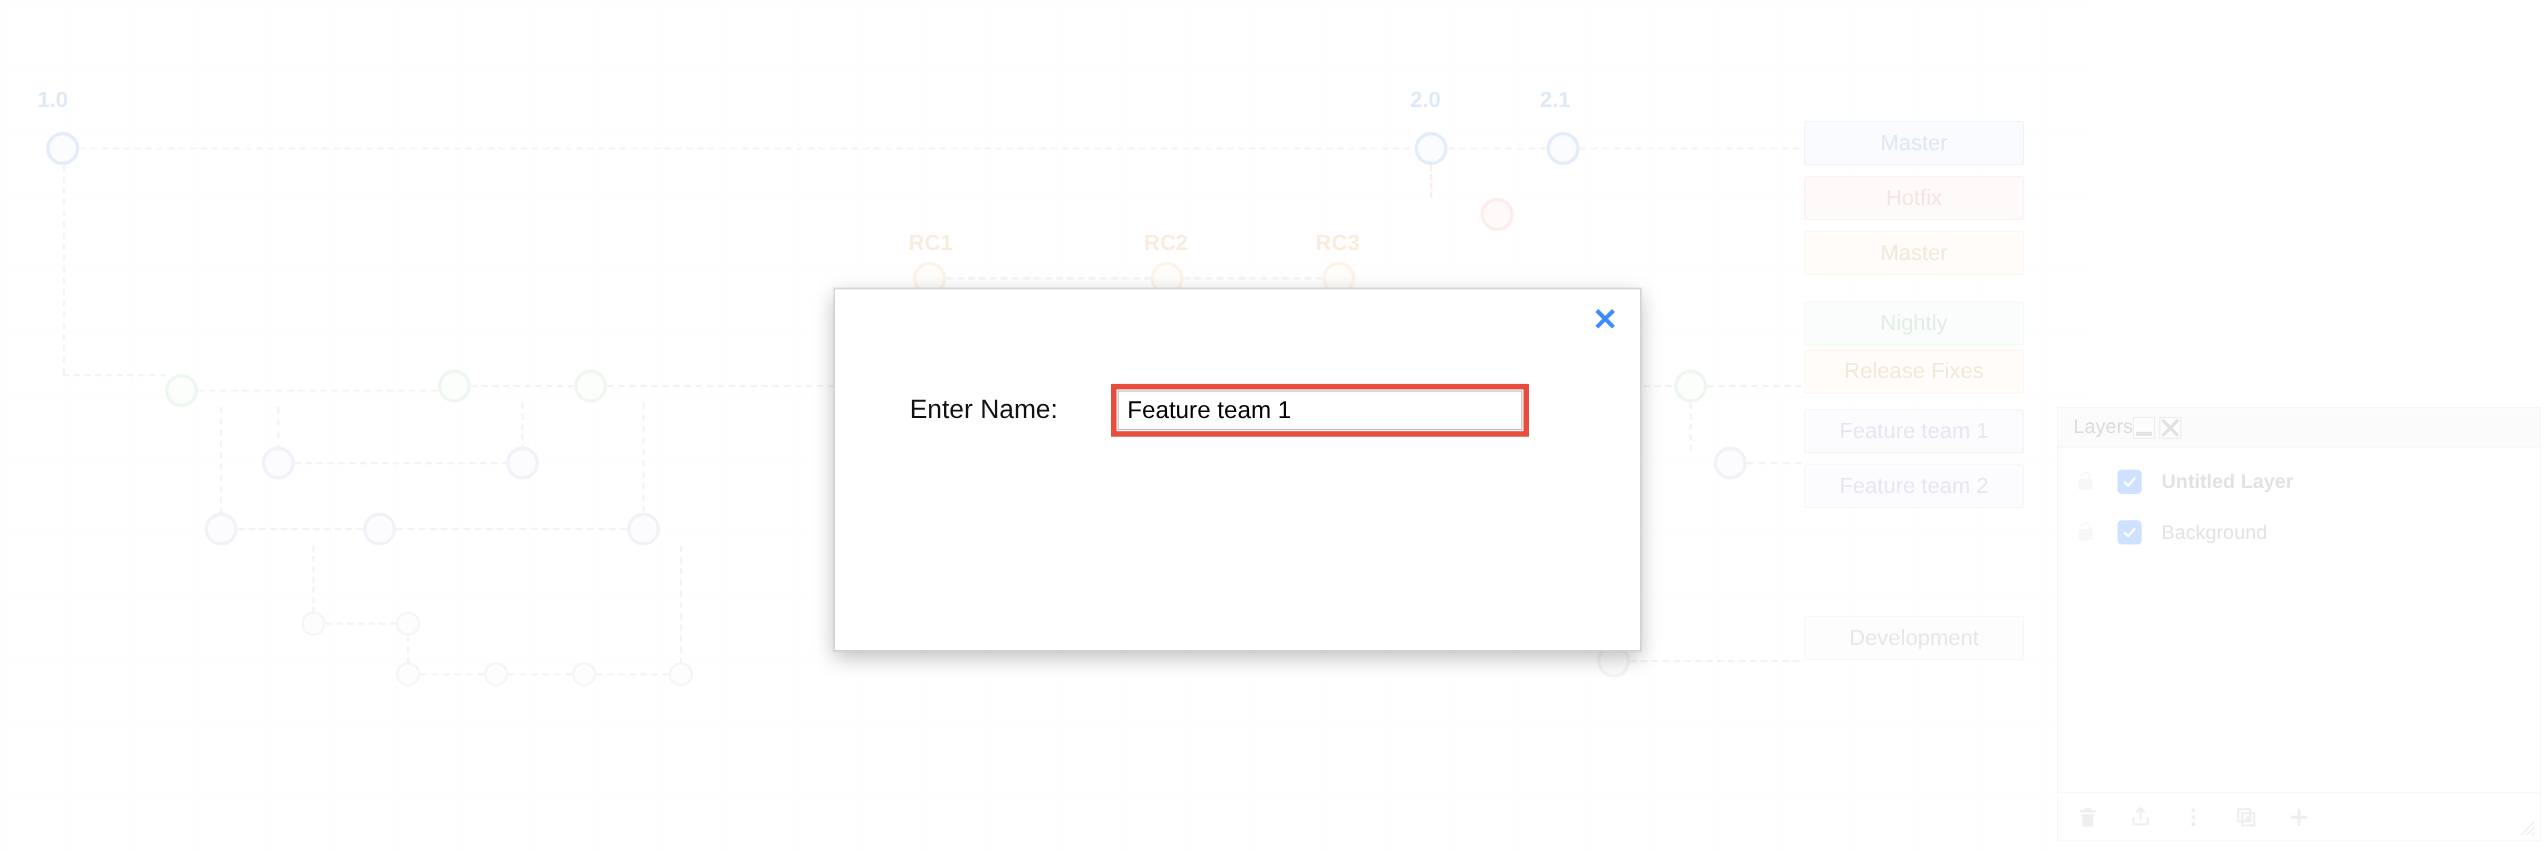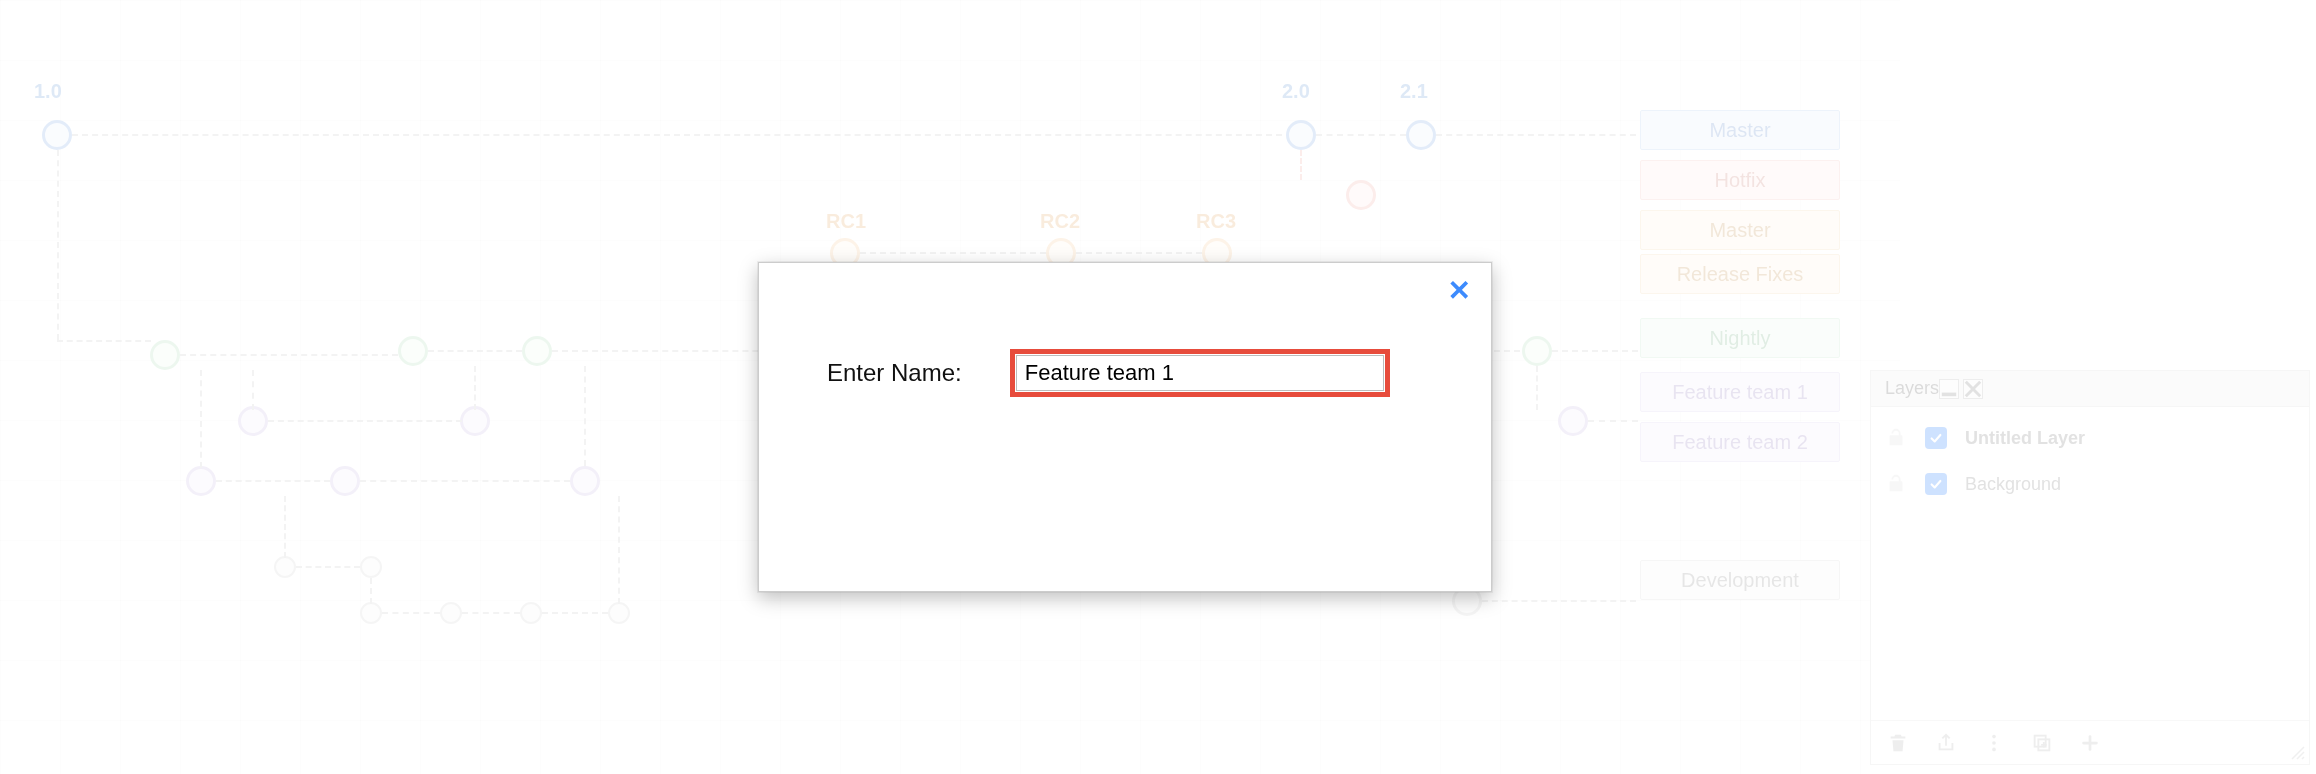--- a/index.html
+++ b/index.html
@@ -261,22 +261,22 @@
   <div class="edge v" style="left:1466px; top:366px; height:222px;"></div>
   <div class="edge h" style="left:860px;  top:252px; width:186px;"></div>
   <div class="edge h" style="left:1076px; top:252px; width:126px;"></div>
   <div class="edge v" style="left:1300px; top:150px; height:30px; border-color:#f2b6b0;"></div>
 </div>
 
 <div class="branch-col">
   <div class="branch blue">Master</div>
   <div class="branch red">Hotfix</div>
   <div class="branch orange">Master</div>
+  <div class="branch green" style="margin-top:24px;">Nightly</div>
   <div class="branch orange2" style="margin-top:-6px;">Release Fixes</div>
-  <div class="branch green" style="margin-top:24px;">Nightly</div>
   <div class="branch purple" style="margin-top:14px;">Feature team 1</div>
   <div class="branch purple">Feature team 2</div>
   <div class="gap"></div>
   <div class="branch gray" style="margin-top:28px;">Development</div>
 </div>
 
 <div class="backdrop-fade"></div>
 
 <div class="layers-panel">
   <div class="layers-header">

